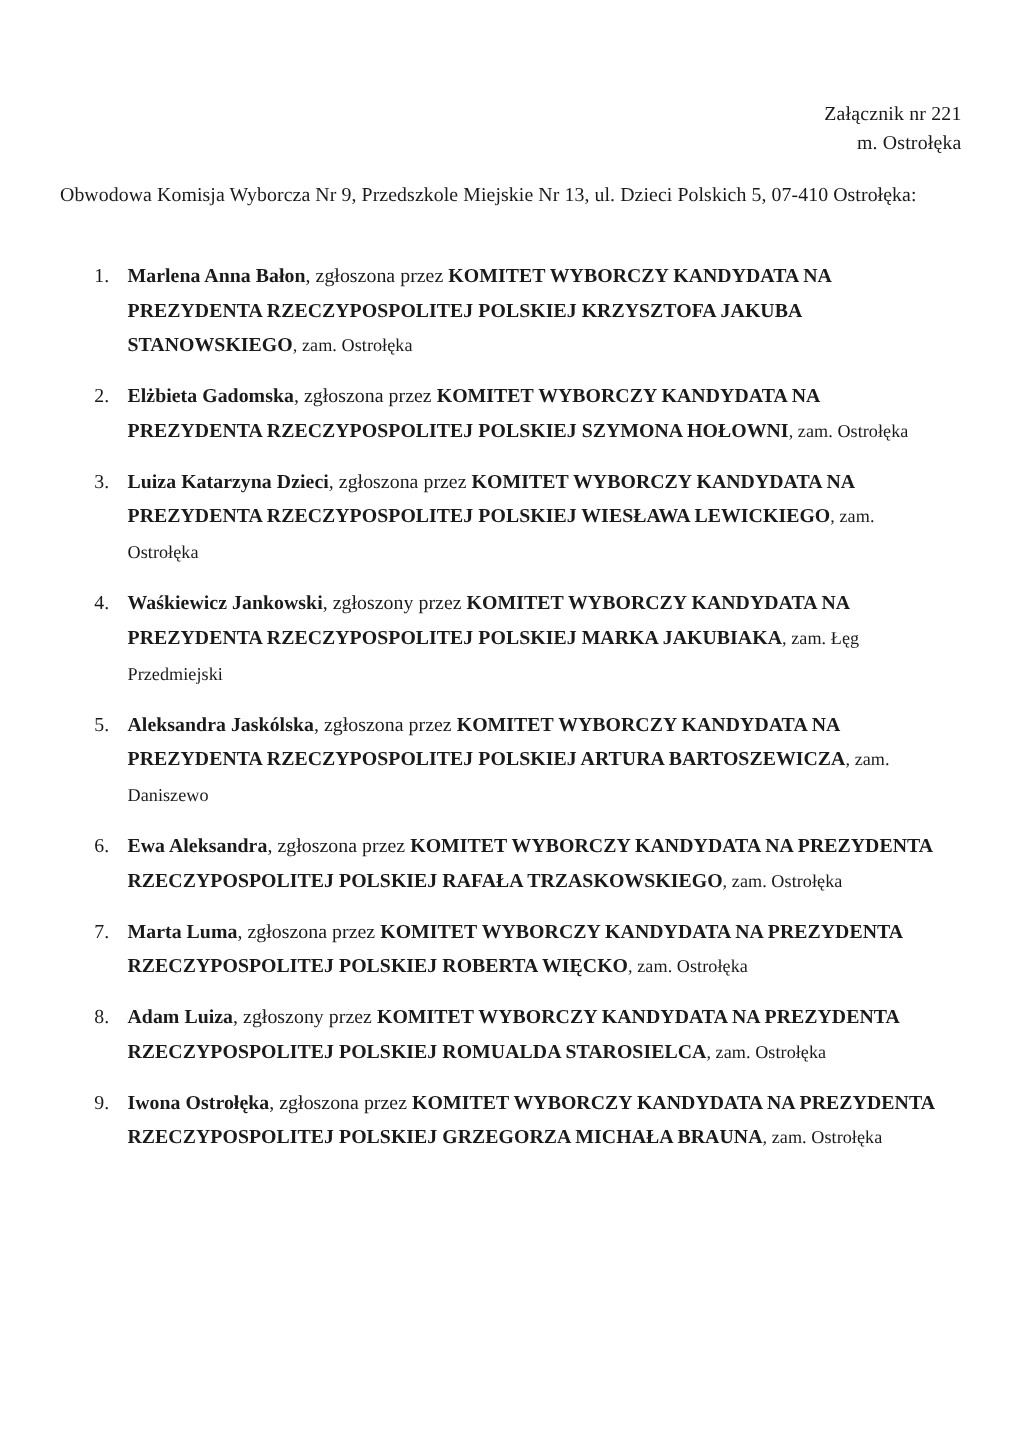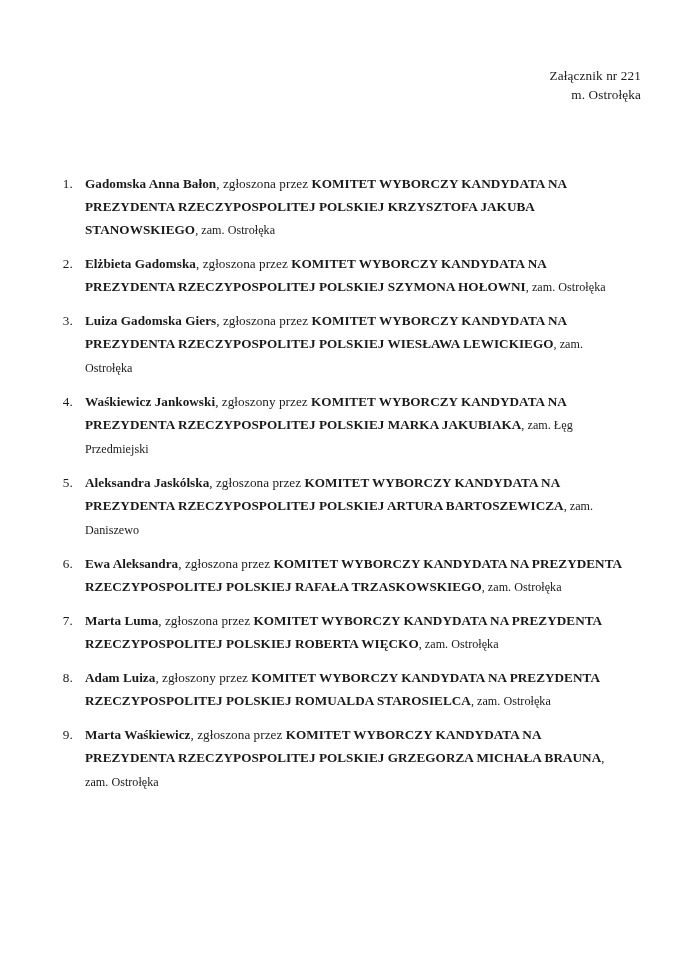--- a/index.html
+++ b/index.html
@@ -108,33 +108,34 @@
 </head>
 <body>
 
 <div class="page">
 
   <div class="doc-header">
     <div class="line">Załącznik nr 221</div>
     <div class="line">m. Ostrołęka</div>
   </div>
 
+  <div class="intro">Obwodowa Komisja Wyborcza Nr 9, Przedszkole Miejskie Nr 13, ul. Dzieci Polskich 5, 07-410 Ostrołęka:</div>
 
   <div class="candidate-list">
       <div class="candidate-item">
         <div class="item-number">1.</div>
-        <div class="item-body"><span class="cand-name">Gadomska Anna Bałon</span><span class="cand-mid">, zgłoszona przez </span><span class="cand-committee">KOMITET WYBORCZY KANDYDATA NA PREZYDENTA RZECZYPOSPOLITEJ POLSKIEJ KRZYSZTOFA JAKUBA STANOWSKIEGO</span><span class="cand-residence">, zam. Ostrołęka</span></div>
+        <div class="item-body"><span class="cand-name">Marlena Anna Bałon</span><span class="cand-mid">, zgłoszona przez </span><span class="cand-committee">KOMITET WYBORCZY KANDYDATA NA PREZYDENTA RZECZYPOSPOLITEJ POLSKIEJ KRZYSZTOFA JAKUBA STANOWSKIEGO</span><span class="cand-residence">, zam. Ostrołęka</span></div>
       </div>
       <div class="candidate-item">
         <div class="item-number">2.</div>
         <div class="item-body"><span class="cand-name">Elżbieta Gadomska</span><span class="cand-mid">, zgłoszona przez </span><span class="cand-committee">KOMITET WYBORCZY KANDYDATA NA PREZYDENTA RZECZYPOSPOLITEJ POLSKIEJ SZYMONA HOŁOWNI</span><span class="cand-residence">, zam. Ostrołęka</span></div>
       </div>
       <div class="candidate-item">
         <div class="item-number">3.</div>
-        <div class="item-body"><span class="cand-name">Luiza Gadomska Giers</span><span class="cand-mid">, zgłoszona przez </span><span class="cand-committee">KOMITET WYBORCZY KANDYDATA NA PREZYDENTA RZECZYPOSPOLITEJ POLSKIEJ WIESŁAWA LEWICKIEGO</span><span class="cand-residence">, zam. Ostrołęka</span></div>
+        <div class="item-body"><span class="cand-name">Luiza Katarzyna Dzieci</span><span class="cand-mid">, zgłoszona przez </span><span class="cand-committee">KOMITET WYBORCZY KANDYDATA NA PREZYDENTA RZECZYPOSPOLITEJ POLSKIEJ WIESŁAWA LEWICKIEGO</span><span class="cand-residence">, zam. Ostrołęka</span></div>
       </div>
       <div class="candidate-item">
         <div class="item-number">4.</div>
         <div class="item-body"><span class="cand-name">Waśkiewicz Jankowski</span><span class="cand-mid">, zgłoszony przez </span><span class="cand-committee">KOMITET WYBORCZY KANDYDATA NA PREZYDENTA RZECZYPOSPOLITEJ POLSKIEJ MARKA JAKUBIAKA</span><span class="cand-residence">, zam. Łęg Przedmiejski</span></div>
       </div>
       <div class="candidate-item">
         <div class="item-number">5.</div>
         <div class="item-body"><span class="cand-name">Aleksandra Jaskólska</span><span class="cand-mid">, zgłoszona przez </span><span class="cand-committee">KOMITET WYBORCZY KANDYDATA NA PREZYDENTA RZECZYPOSPOLITEJ POLSKIEJ ARTURA BARTOSZEWICZA</span><span class="cand-residence">, zam. Daniszewo</span></div>
       </div>
       <div class="candidate-item">
@@ -144,17 +145,17 @@
       <div class="candidate-item">
         <div class="item-number">7.</div>
         <div class="item-body"><span class="cand-name">Marta Luma</span><span class="cand-mid">, zgłoszona przez </span><span class="cand-committee">KOMITET WYBORCZY KANDYDATA NA PREZYDENTA RZECZYPOSPOLITEJ POLSKIEJ ROBERTA WIĘCKO</span><span class="cand-residence">, zam. Ostrołęka</span></div>
       </div>
       <div class="candidate-item">
         <div class="item-number">8.</div>
         <div class="item-body"><span class="cand-name">Adam Luiza</span><span class="cand-mid">, zgłoszony przez </span><span class="cand-committee">KOMITET WYBORCZY KANDYDATA NA PREZYDENTA RZECZYPOSPOLITEJ POLSKIEJ ROMUALDA STAROSIELCA</span><span class="cand-residence">, zam. Ostrołęka</span></div>
       </div>
       <div class="candidate-item">
         <div class="item-number">9.</div>
-        <div class="item-body"><span class="cand-name">Marta Waśkiewicz</span><span class="cand-mid">, zgłoszona przez </span><span class="cand-committee">KOMITET WYBORCZY KANDYDATA NA PREZYDENTA RZECZYPOSPOLITEJ POLSKIEJ GRZEGORZA MICHAŁA BRAUNA</span><span class="cand-residence">, zam. Ostrołęka</span></div>
+        <div class="item-body"><span class="cand-name">Iwona Ostrołęka</span><span class="cand-mid">, zgłoszona przez </span><span class="cand-committee">KOMITET WYBORCZY KANDYDATA NA PREZYDENTA RZECZYPOSPOLITEJ POLSKIEJ GRZEGORZA MICHAŁA BRAUNA</span><span class="cand-residence">, zam. Ostrołęka</span></div>
       </div>
     </div>
 
 </div>
 
 </body></html>

